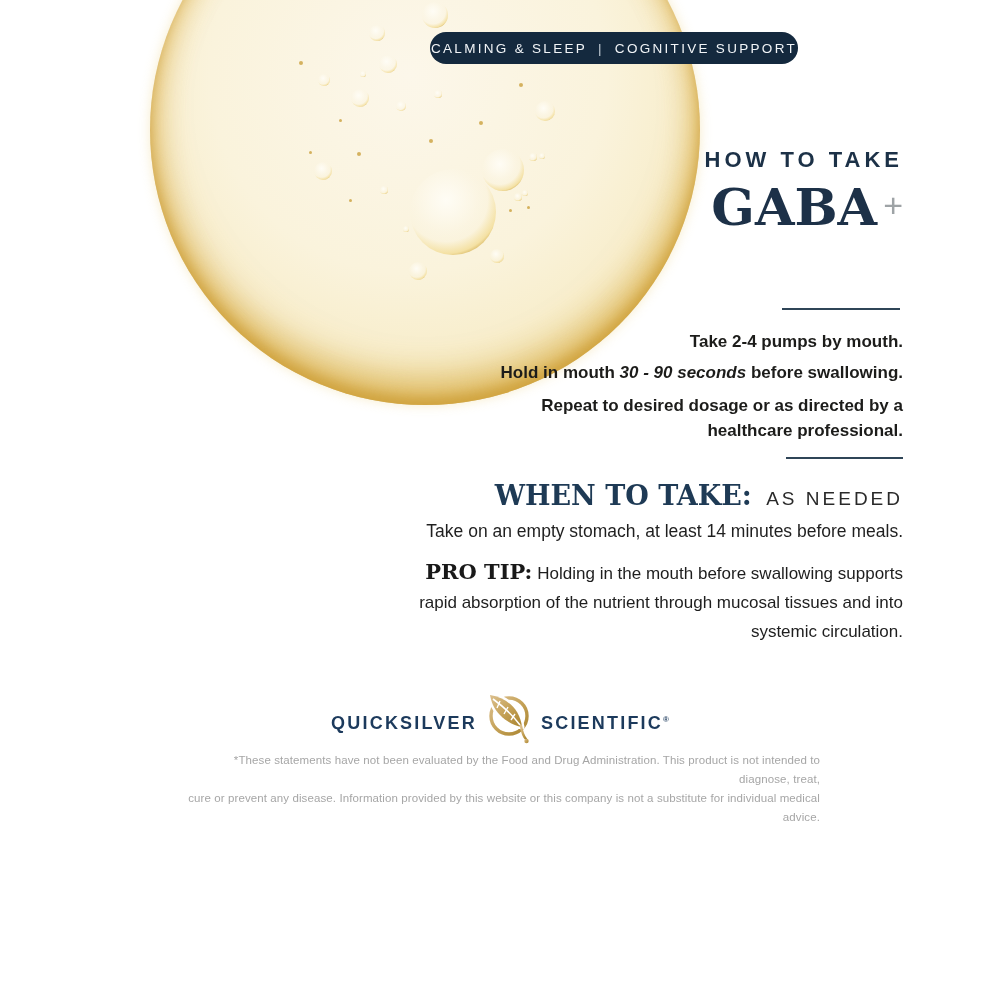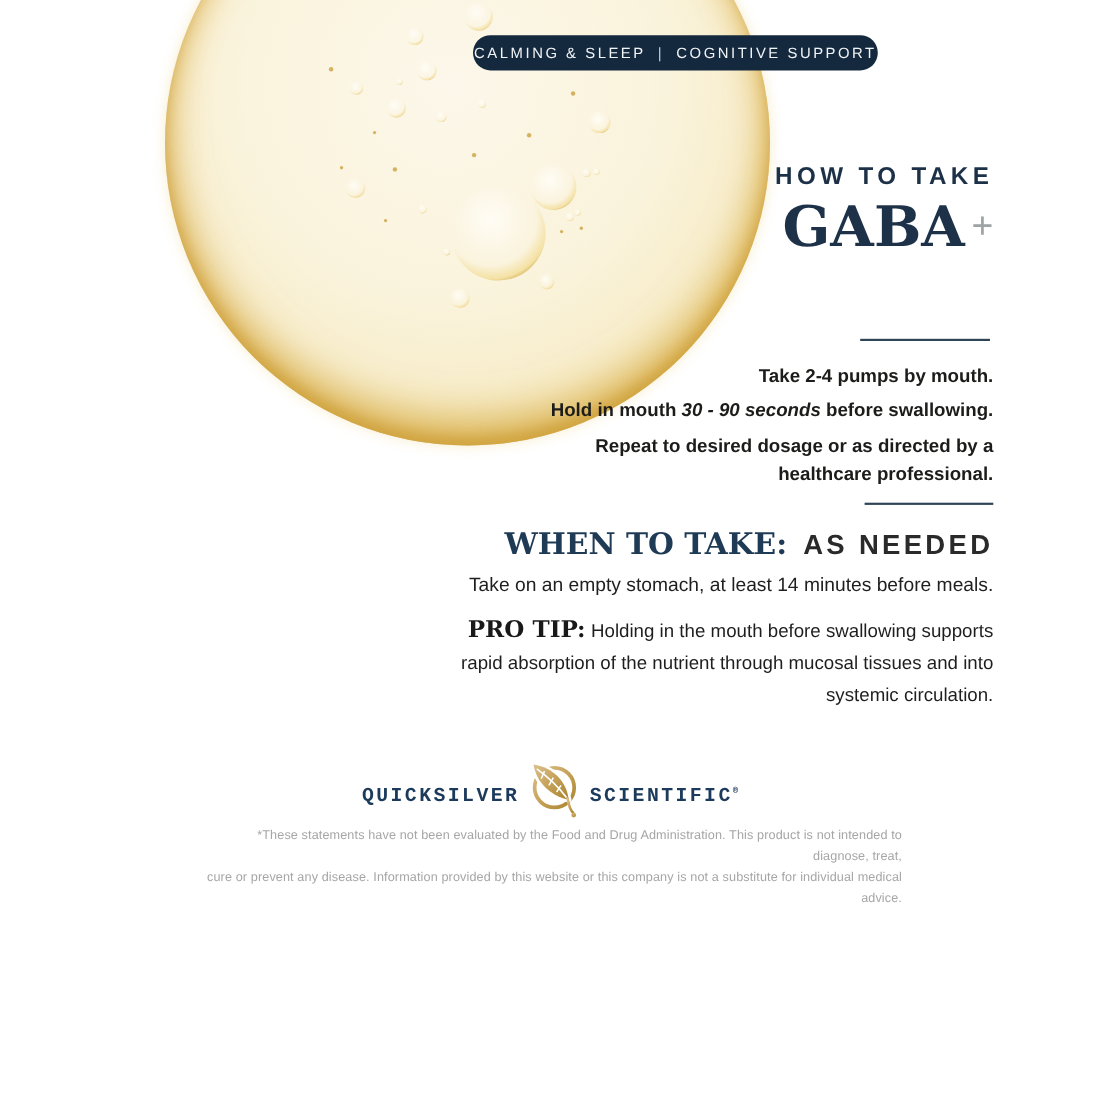--- a/index.html
+++ b/index.html
@@ -45,34 +45,34 @@
   .instructions{position:absolute;top:331px;right:97px;width:470px;text-align:right;
     color:#1C1C1A;font-size:17px;font-weight:600;}
   .instructions p{margin:0 0 9px 0;line-height:22px;}
   .instructions p.wrap{line-height:25px;margin-left:20px;}
   .instructions .b{font-weight:800;font-style:italic;}
 
   
   .when{position:absolute;top:480px;right:97px;white-space:nowrap;}
   .when-serif{font-family:"DejaVu Serif","Liberation Serif",serif;font-weight:700;
     font-size:27px;color:#1E3A55;}
-  .when-sans{font-size:25px;letter-spacing:3px;color:#2A2A2A;margin-left:10px;font-weight:700;}
+  .when-sans{font-size:19px;letter-spacing:3px;color:#2A2A2A;margin-left:10px;font-weight:400;}
   .when-note{position:absolute;top:519px;right:97px;margin:0;font-size:17.5px;
     font-weight:500;color:#1F1F1F;line-height:24px;}
 
   
   .protip{position:absolute;top:557px;right:97px;width:500px;margin:0;text-align:right;
     font-size:17px;font-weight:400;color:#1E1E1E;line-height:29px;}
   .protip-label{font-family:"DejaVu Serif","Liberation Serif",serif;font-weight:700;
     font-size:21px;color:#191919;margin-right:5px;}
 
   
   .logo{position:absolute;top:688px;left:0;right:0;display:flex;align-items:center;
     justify-content:center;gap:9px;}
-  .logo-text{font-family:Liberation Mono, monospace;font-weight:700;
+  .logo-text{font-family:Liberation Sans, sans-serif;font-weight:700;
     font-size:18px;letter-spacing:2.2px;color:#1C3A5C;white-space:nowrap;margin-top:13px;}
   .logo-text sup{font-size:8px;letter-spacing:0;}
   .logo svg{display:block;margin-top:4px;}
 
   
   .disclaimer{position:absolute;top:751px;left:180px;width:640px;margin:0;text-align:center;
     font-size:11.5px;line-height:19px;color:#A6A6A6;font-weight:400;letter-spacing:.1px;}
   .disclaimer span{display:block;text-align:right;}
 </style>
 </head>

